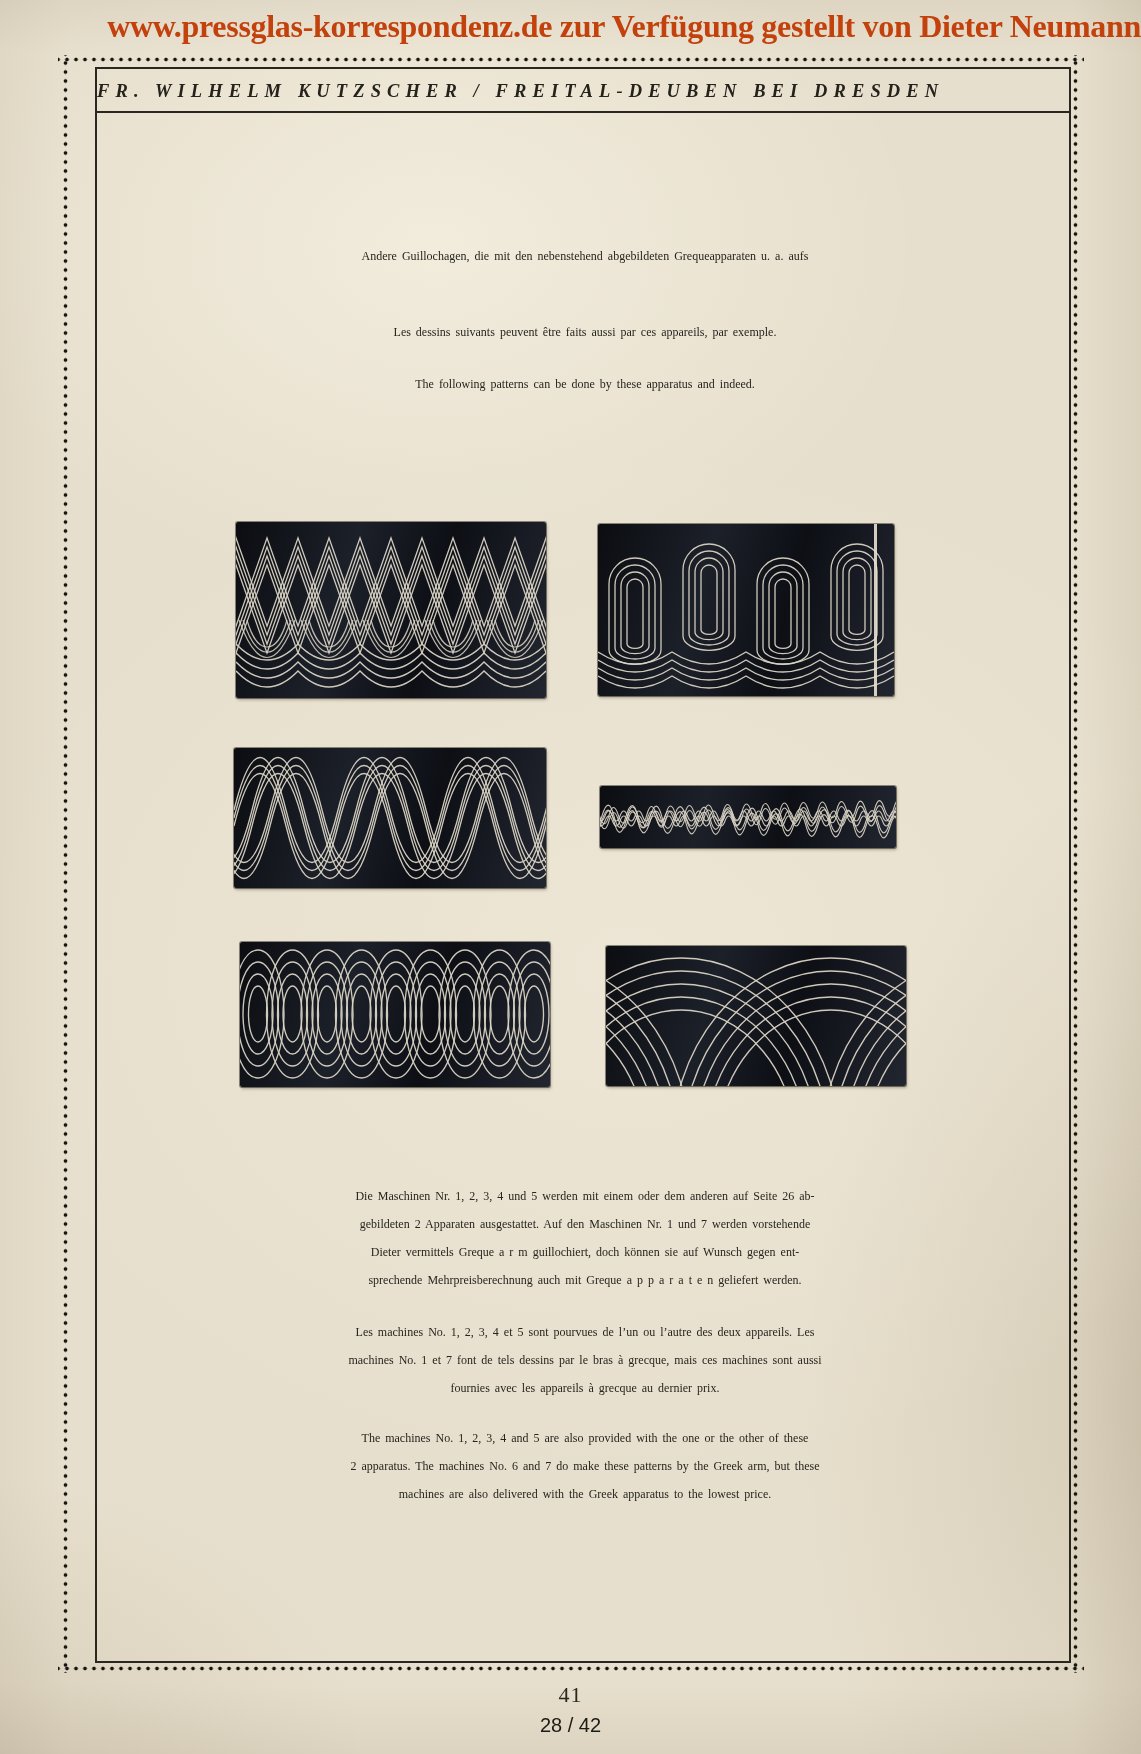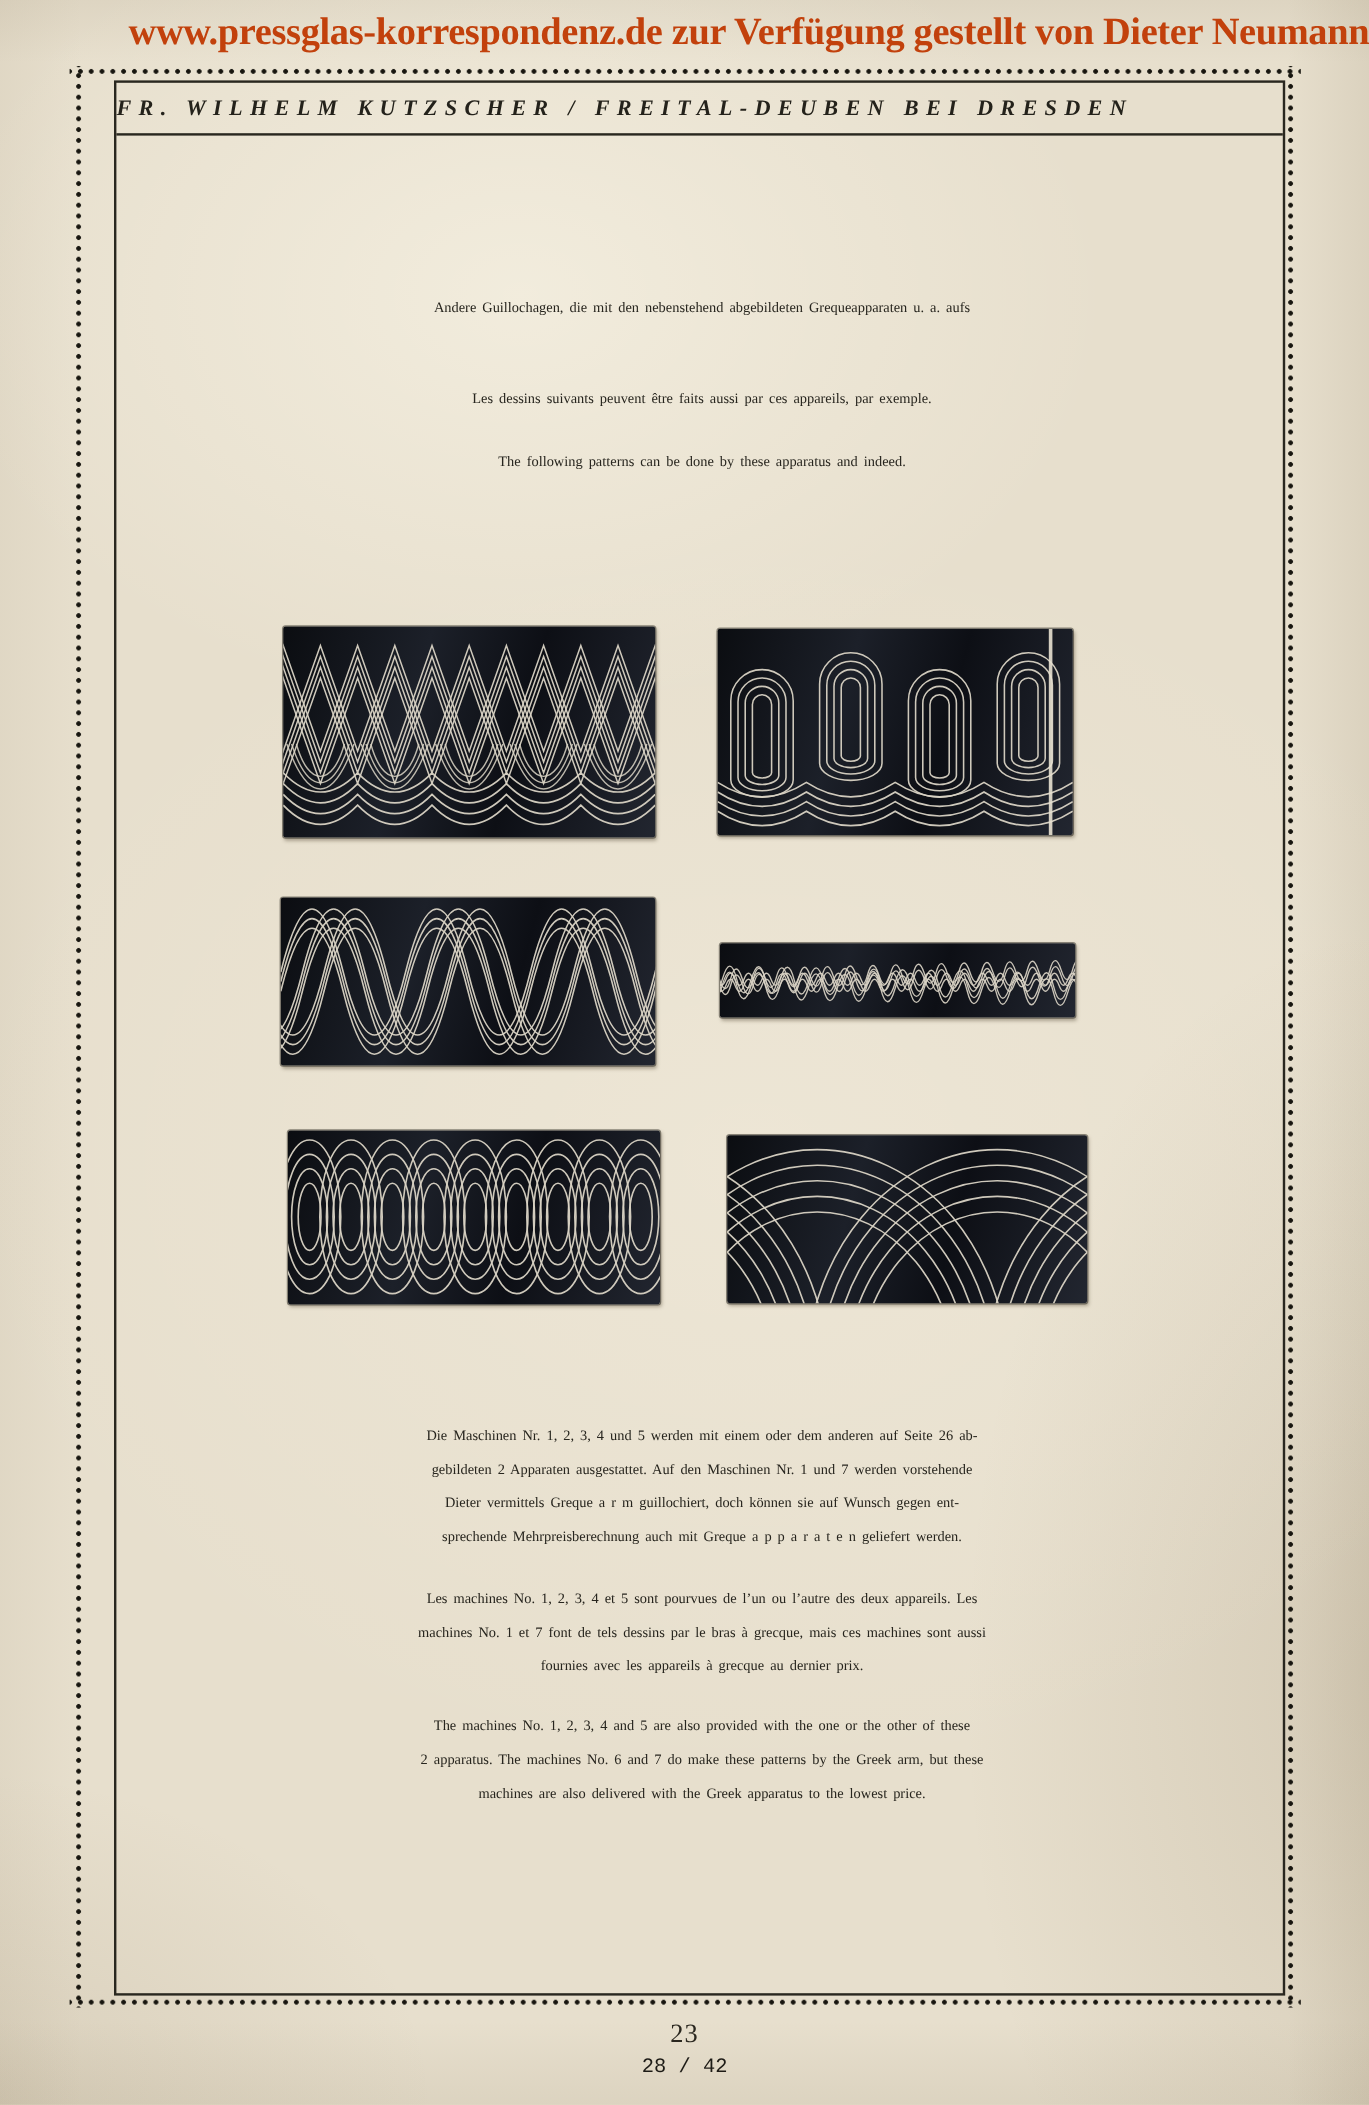--- a/index.html
+++ b/index.html
@@ -28,21 +28,21 @@
             text-align:left;font-style:italic;font-weight:bold;font-size:18.5px;
             letter-spacing:.33em;color:#24221b;white-space:nowrap;}
   .para{position:absolute;left:145px;width:880px;text-align:center;color:#27251e;}
   .para .ln{font-size:12px;line-height:28px;word-spacing:2px;}
   .plate{position:absolute;border-radius:2px;
          background:linear-gradient(105deg,#0b0d11 0%,#1c2029 35%,#0d0f15 62%,#222630 100%);
          box-shadow:0 0 0 1px rgba(20,18,12,.45), 1px 2px 3px rgba(60,50,30,.35);}
   .plate svg{display:block;width:100%;height:100%;}
   .pgnum{position:absolute;left:0;right:0;text-align:center;color:#2a271f;}
   .pg27{top:1682px;font-size:22px;letter-spacing:1px;}
-  .pg2842{top:1714px;font-family:Liberation Mono, monospace;font-size:17px;color:#1d1b16;}
+  .pg2842{top:1714px;font-family:Liberation Sans, sans-serif;font-size:20px;color:#1d1b16;}
 </style>
 </head>
 <body>
 
 <div class="banner">www.pressglas-korrespondenz.de zur Verfügung gestellt von Dieter Neumann</div>
 
 <div class="dots dots-top"></div>
 <div class="dots dots-bottom"></div>
 <div class="dots dots-left"></div>
 <div class="dots dots-right"></div>
@@ -219,14 +219,14 @@
   <div class="ln">machines No. 1 et 7 font de tels dessins par le bras à grecque, mais ces machines sont aussi</div>
   <div class="ln">fournies avec les appareils à grecque au dernier prix.</div>
 </div>
 
 <div class="para" style="top:1424px">
   <div class="ln">The machines No. 1, 2, 3, 4 and 5 are also provided with the one or the other of these</div>
   <div class="ln">2 apparatus. The machines No. 6 and 7 do make these patterns by the Greek arm, but these</div>
   <div class="ln">machines are also delivered with the Greek apparatus to the lowest price.</div>
 </div>
 
-<div class="pgnum pg27">23</div>
+<div class="pgnum pg27">41</div>
 <div class="pgnum pg2842">28 / 42</div>
 
 </body></html>

